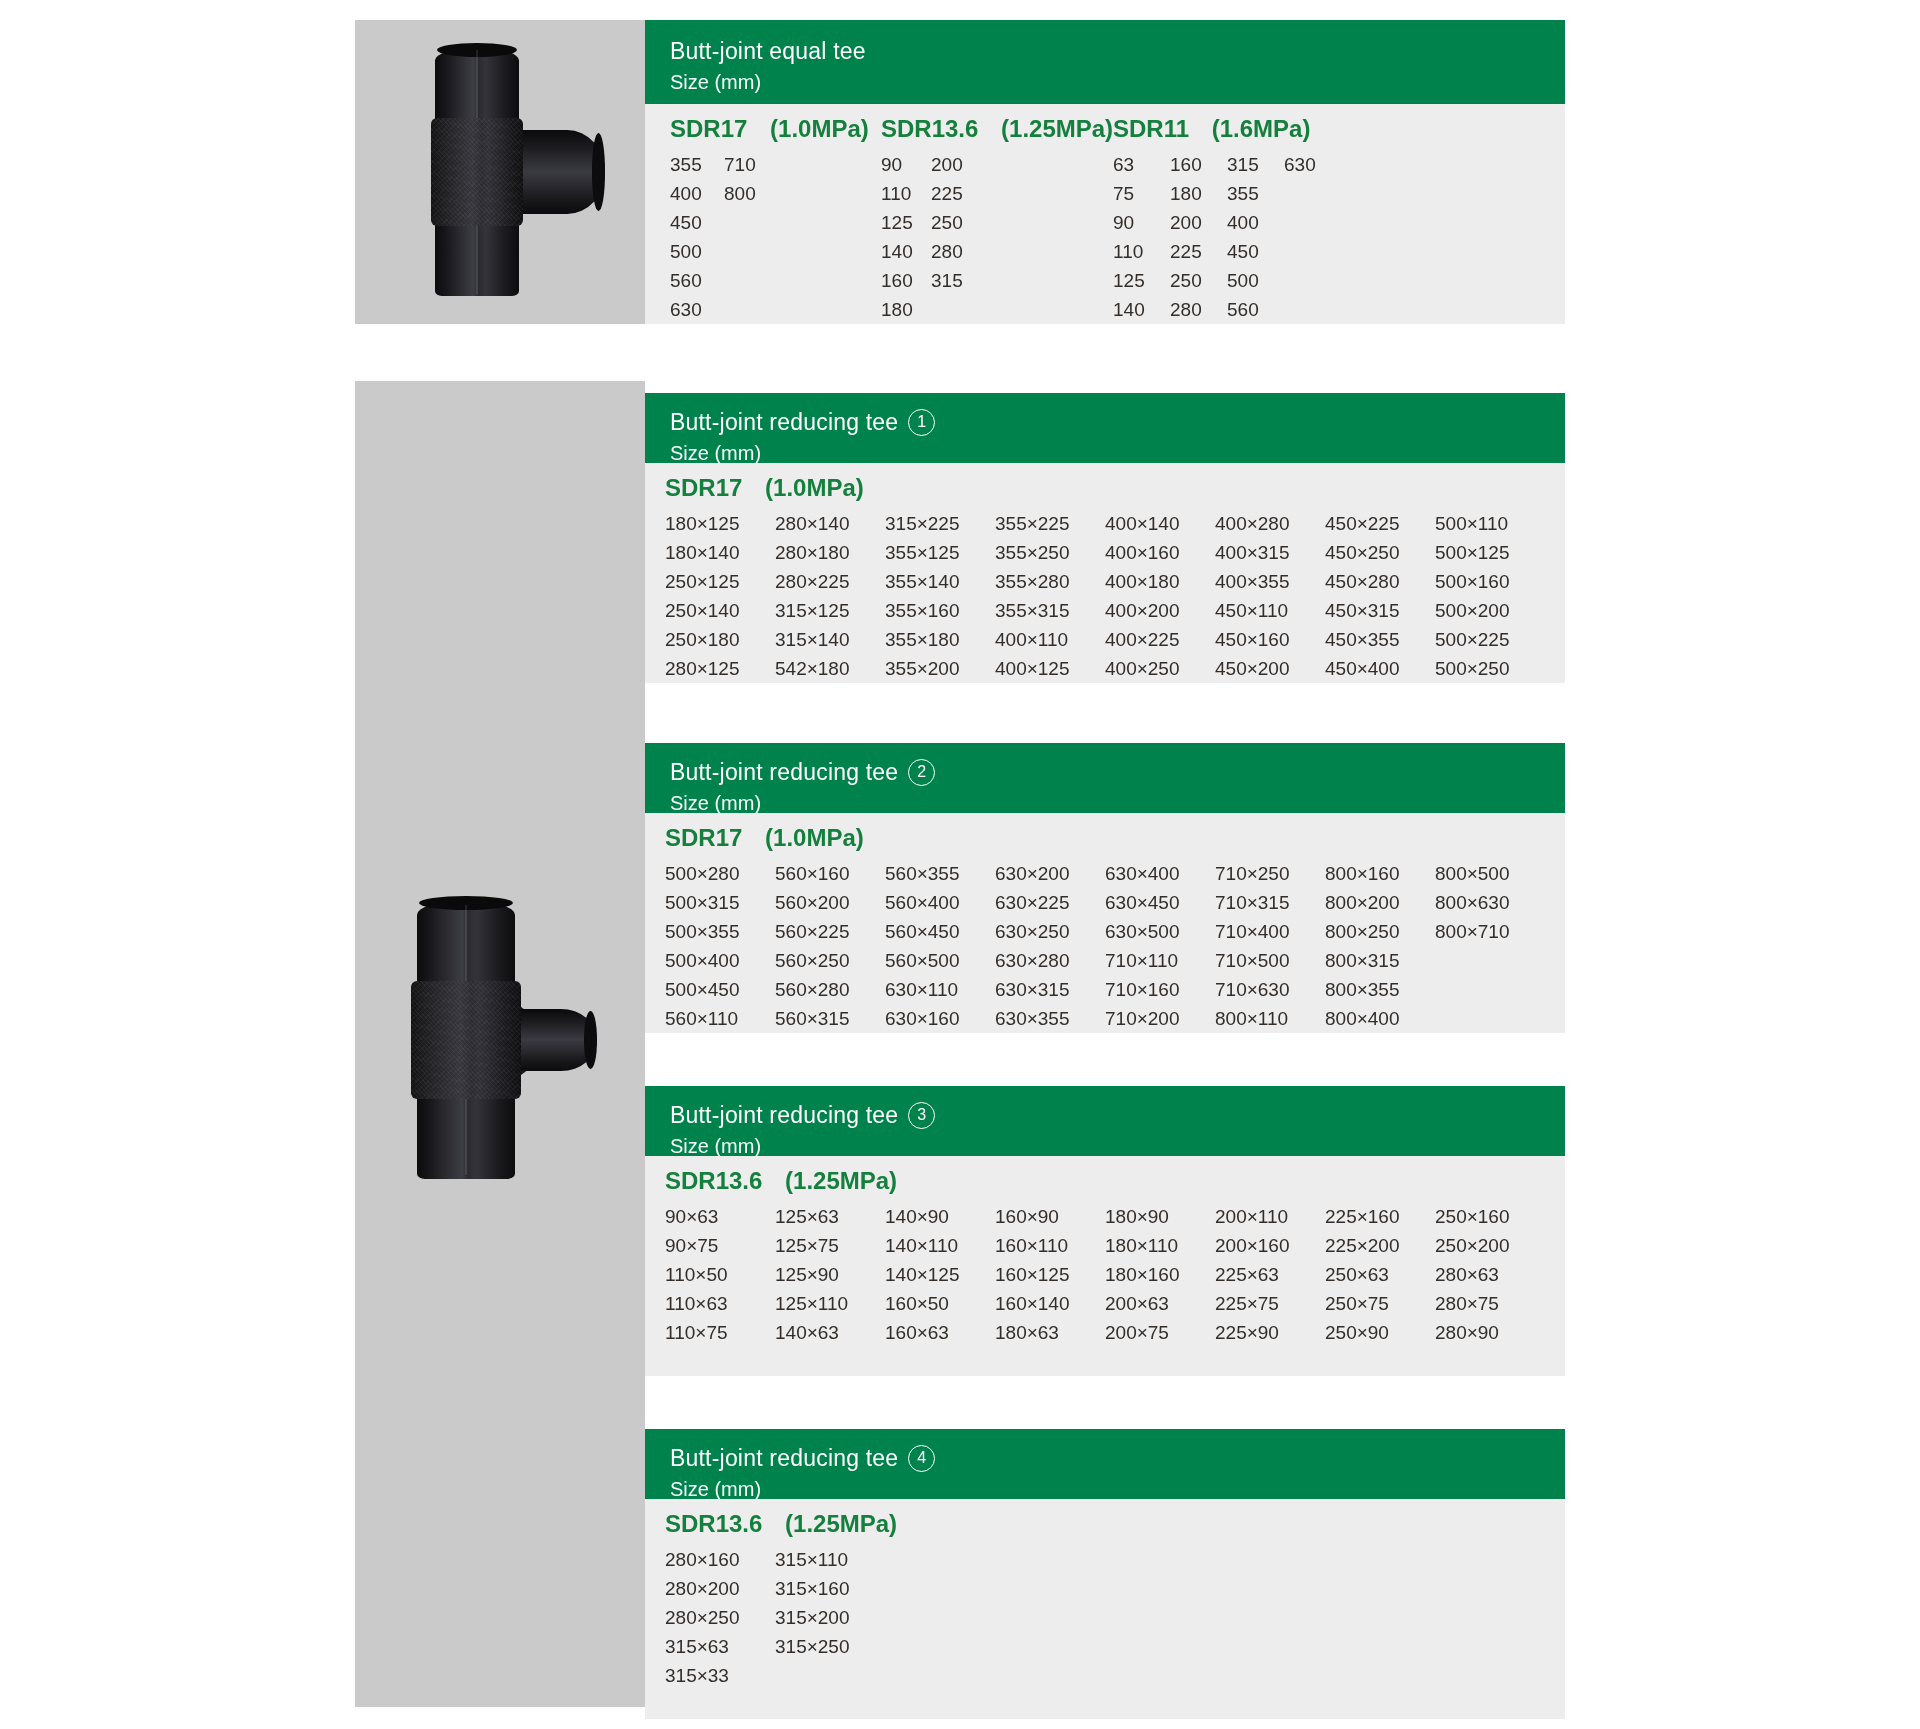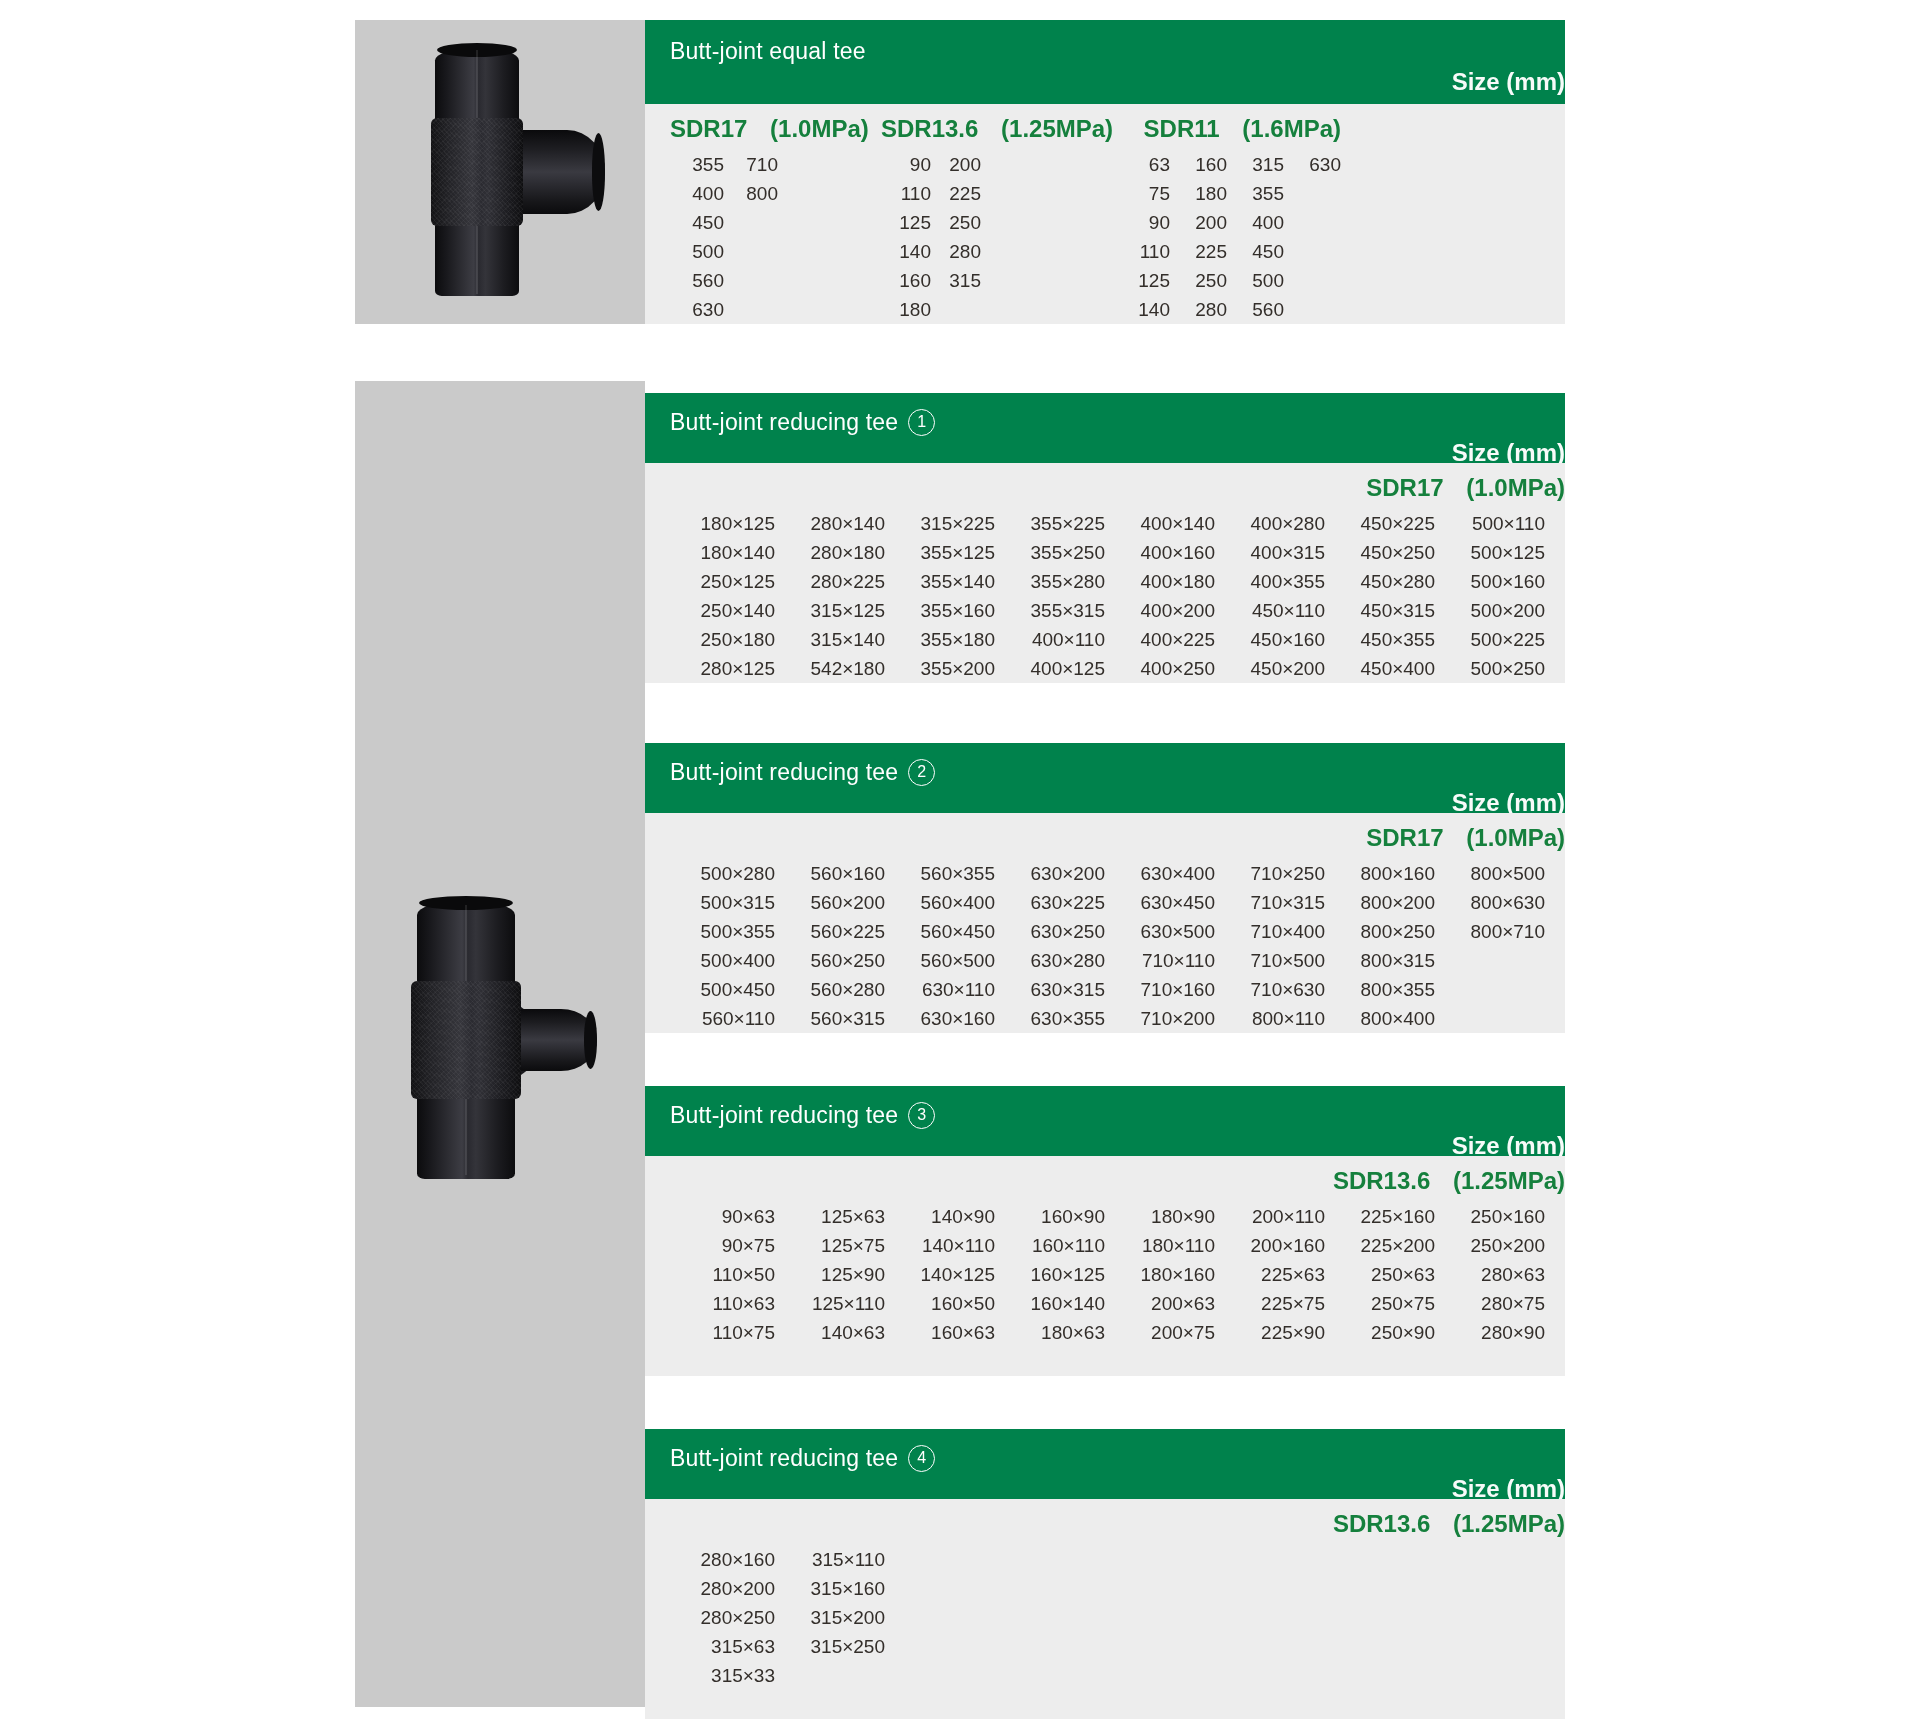--- a/index.html
+++ b/index.html
@@ -3,21 +3,21 @@
 <meta charset="utf-8">
 <style>
   html,body{margin:0;padding:0;}
   body{
     width:1920px;height:1729px;
     background:#ffffff;
     font-family:"Liberation Sans", sans-serif;
     position:relative;
     -webkit-font-smoothing:antialiased;
   }
-  .page{position:absolute;inset:0;text-align:right;}
+  .page{position:absolute;inset:0;}
 
   
   .photo{position:absolute;background:#cacaca;overflow:hidden;}
   .photo-a{left:355px;top:20px;width:290px;height:304px;}
   .photo-col{left:355px;top:381px;width:290px;height:1326px;}
 
   
   .tee{position:absolute;inset:0;}
   .pipe{
     position:absolute;
@@ -53,21 +53,21 @@
 
   
   .ghead{
     position:absolute;left:0;right:0;top:0;
     background:#00824c;color:#ffffff;
     padding-left:25px;box-sizing:border-box;
   }
   .ghead-a{height:84px;padding-top:16px;}
   .ghead-s{height:70px;padding-top:14px;}
   .gtitle{font-size:23px;line-height:30px;letter-spacing:0.2px;display:flex;align-items:center;}
-  .gsize{font-size:24px;line-height:24px;margin-top:4px;opacity:0.97;font-weight:bold;}
+  .gsize{font-size:20px;line-height:24px;margin-top:4px;opacity:0.97;}
   .badge{
     display:inline-flex;align-items:center;justify-content:center;
     width:25px;height:25px;border:1.5px solid #ffffff;border-radius:50%;
     font-size:16px;line-height:1;margin-left:10px;flex:0 0 auto;
   }
 
   
   .tablebox{
     position:absolute;left:0;right:0;
     background:#ededed;color:#332e2a;

